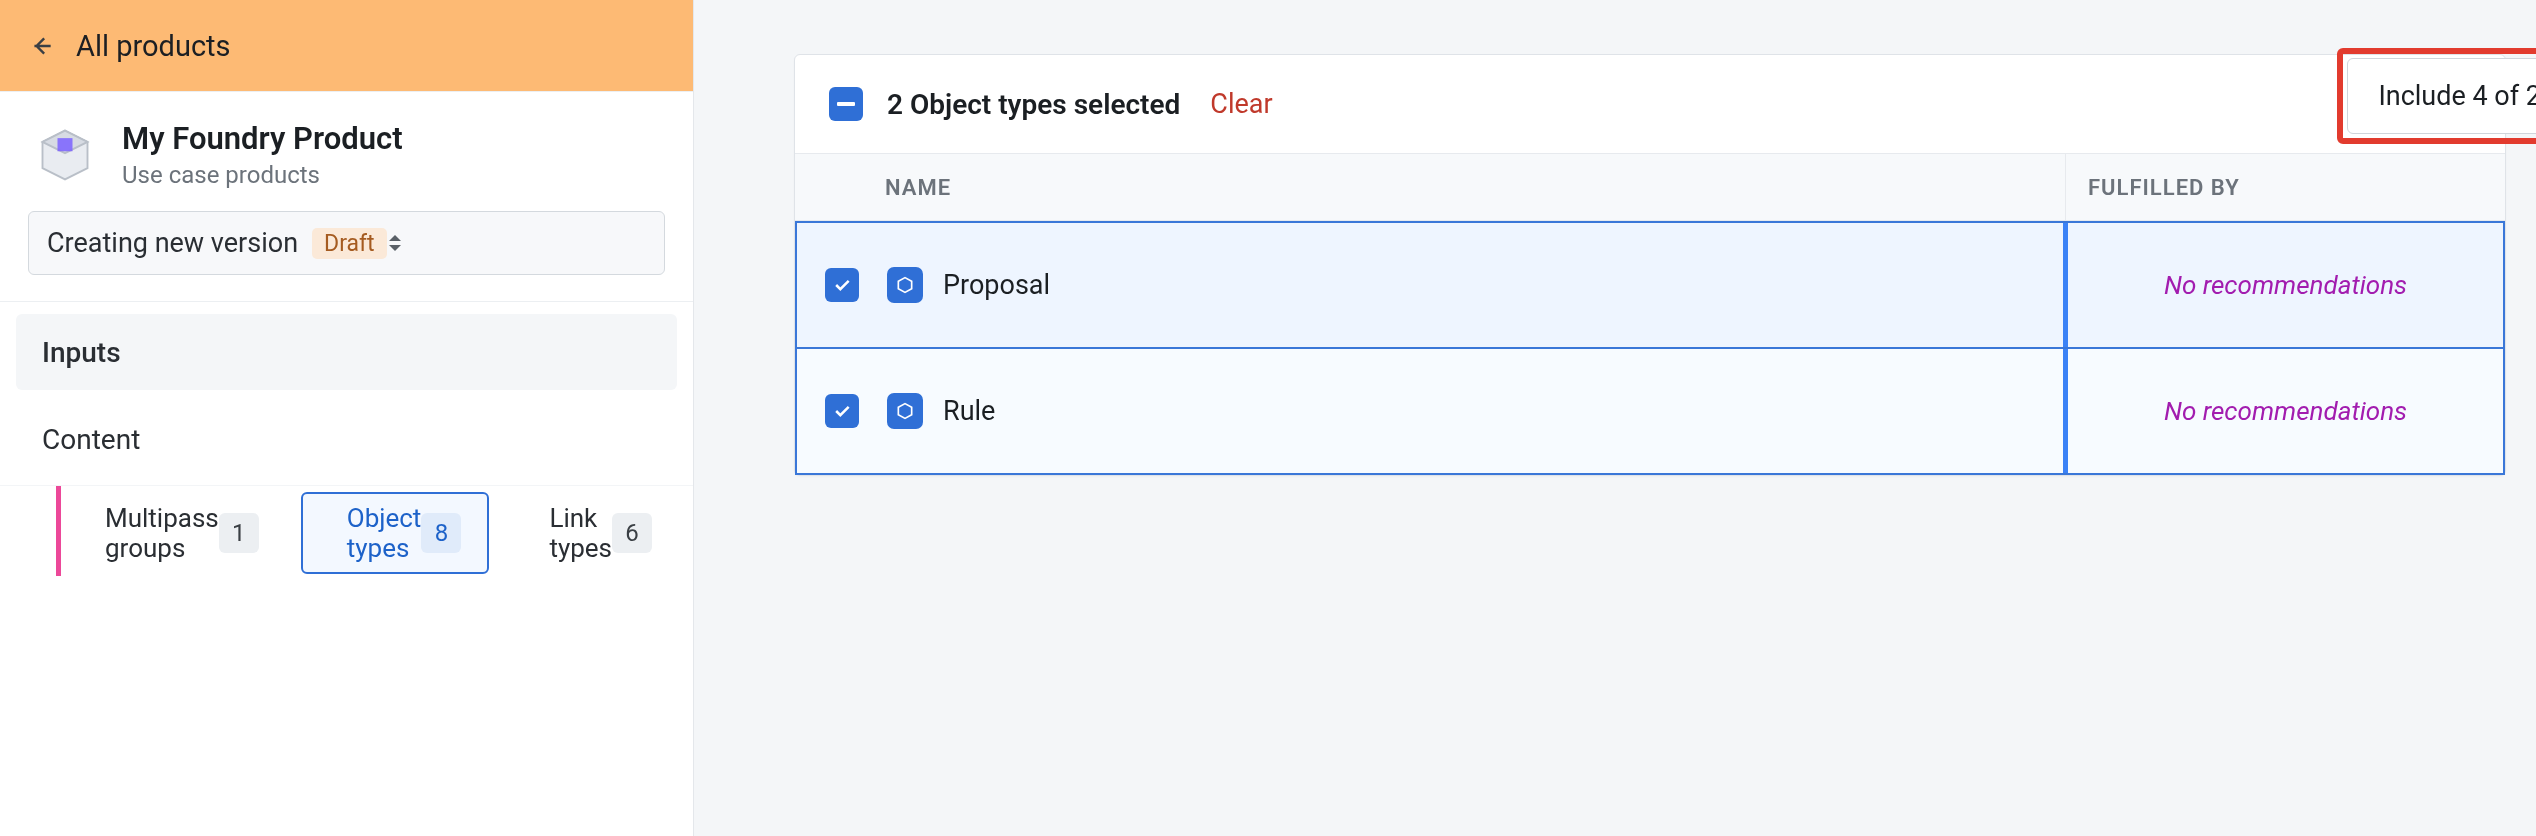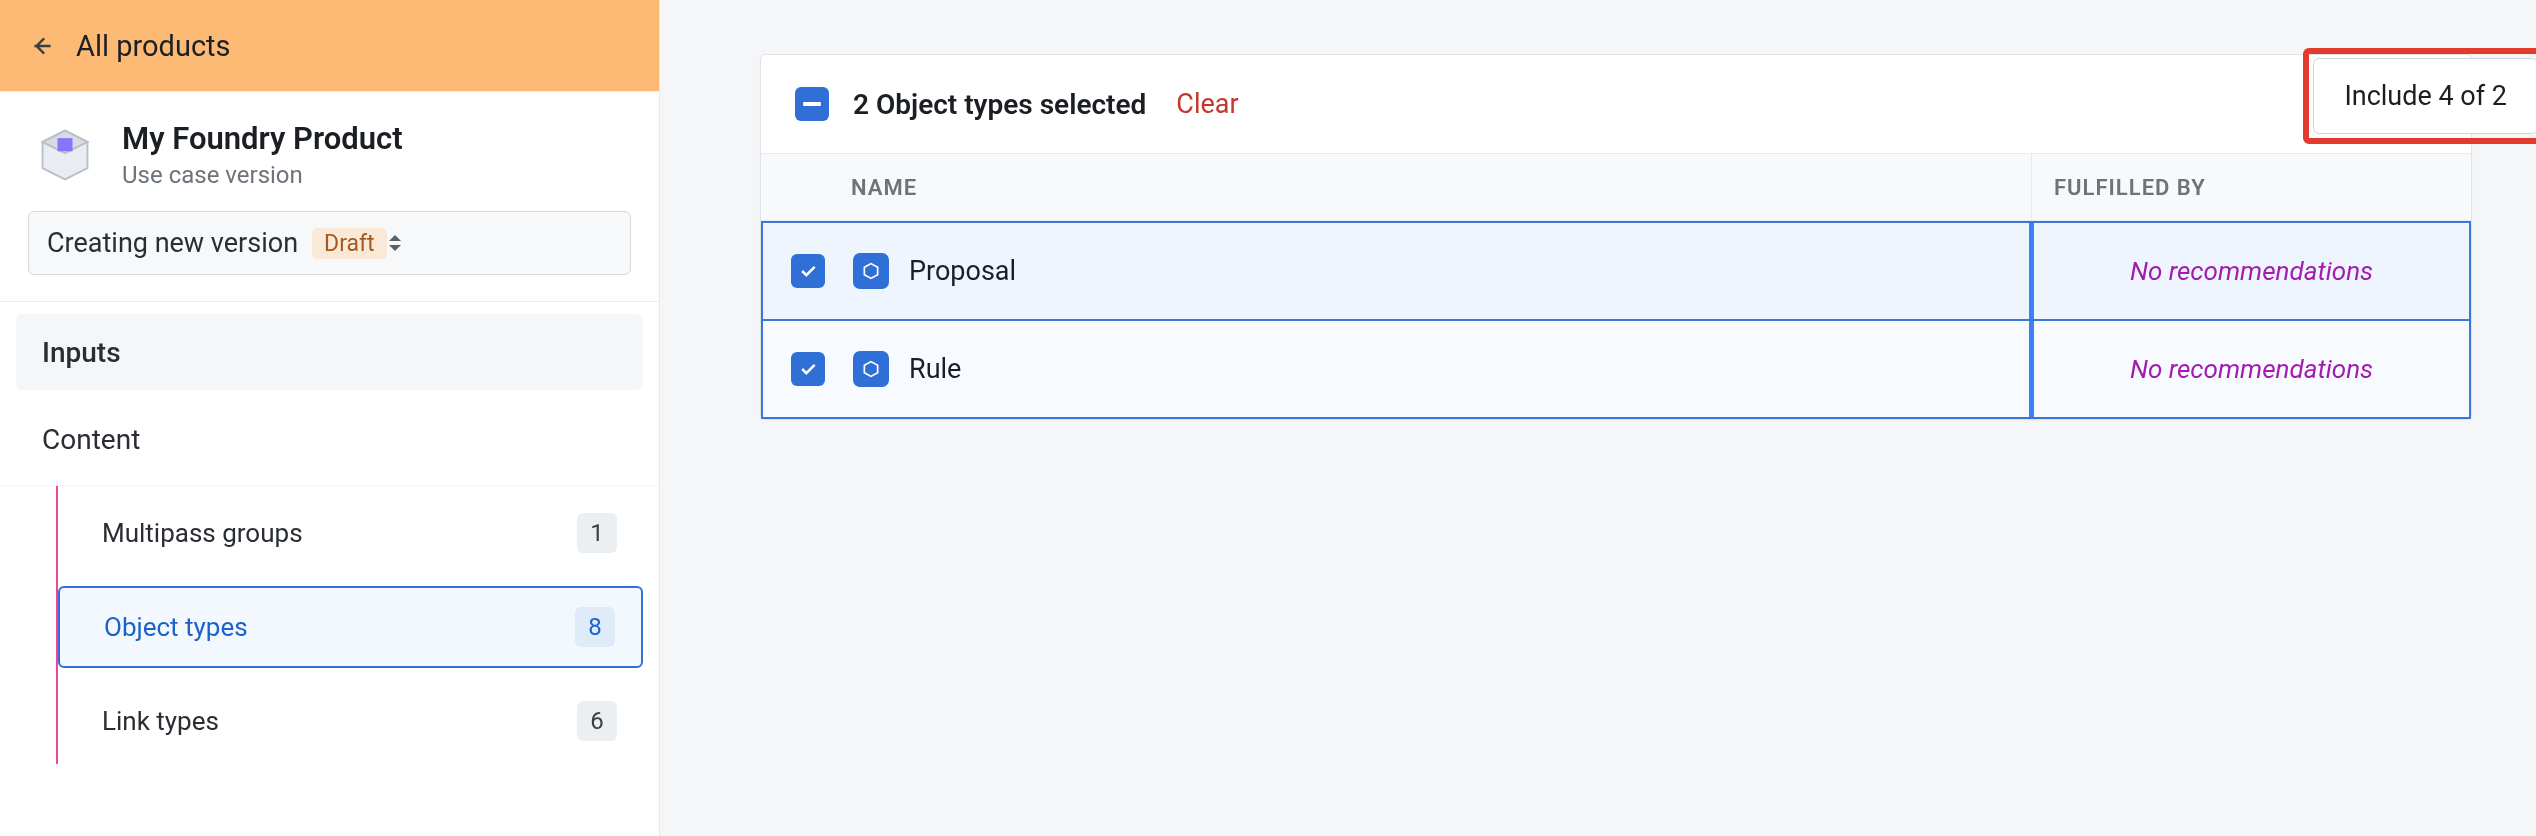--- a/index.html
+++ b/index.html
@@ -59,22 +59,22 @@
 
   .sb-nav { padding-top: 8px; padding-bottom:8px; }
   .sb-nav-item {
     height:92px; display:flex; align-items:center;
     padding:0 42px; font-size:28px; color:#2a2e33;
     border-bottom:1px solid #f3f5f7;
   }
   .sb-nav-item:last-child{border-bottom:none;}
   .sb-nav-item.active { background:#f4f6f8; font-weight:500; border-radius:6px; margin:4px 16px; padding:0 26px; border-bottom:none; height:76px;}
   .sb-subnav {
-    margin-left:56px; border-left:2px solid #ec4899;
-    display:flex; flex-direction:column; gap:8px; padding-top:4px;
+    margin-left:56px; border-left:5px solid #ec4899;
+    display:flex; flex-direction:row; gap:0; padding-top:4px;
   }
   .sb-sub-item {
     height:82px; display:flex; align-items:center; justify-content:space-between;
     padding:0 26px 0 44px; font-size:26px; color:#2a2e33;
     margin:2px 16px 2px 0;
   }
   .sb-sub-item.active {
     border:2px solid #2f6fd6; border-radius:6px;
     color:#1d62c9; background:#f3f8ff;
   }
@@ -138,21 +138,21 @@
     height:68px; display:flex; align-items:center;
     background:#f7f9fb;
     border-top:1px solid #e7eaee; border-bottom:1px solid #e7eaee;
     font-size:22px; letter-spacing:1px; color:#6c737b; font-weight:600;
   }
   .col-check { width:90px; display:flex; justify-content:center; }
   .col-name-h { flex:1; padding-left:0; }
   .col-fulf-h { width:440px; border-left:1px solid #e7eaee; height:100%; display:flex; align-items:center; padding-left:22px; }
 
   .tbl-row {
-    height:100px; display:flex; align-items:center;
+    height:128px; display:flex; align-items:center;
     border:2px solid #3a77d8; border-top-width:2px;
     background:#eef5ff;
   }
   .tbl-row + .tbl-row { margin-top:-2px; }
   .tbl-row .col-check { width:90px; display:flex; justify-content:center; }
   .row-name-cell { flex:1; display:flex; align-items:center; gap:20px; }
   .obj-icon {
     width:36px; height:36px; border-radius:7px;
     background:#2f6fd6; display:flex; align-items:center; justify-content:center;
   }
@@ -181,21 +181,21 @@
   <div class="sb-product">
     <span class="prod-icon-wrap">
       <svg viewBox="0 0 64 64">
         <path d="M32 6 L56 18 L56 46 L32 58 L8 46 L8 18 Z" fill="#e9ecf1" stroke="#b9bfc8" stroke-width="2"></path>
         <path d="M32 6 L56 18 L32 30 L8 18 Z" fill="#d7dbe3" stroke="#b9bfc8" stroke-width="2"></path>
         <path d="M24 14 L40 14 L40 28 L24 28 Z" fill="#7b61ff" opacity="0.85"></path>
       </svg>
     </span>
     <div class="prod-title-block">
       <span class="prod-title">My Foundry Product</span>
-      <span class="prod-sub">Use case version</span>
+      <span class="prod-sub">Use case products</span>
     </div>
   </div>
 
   <div class="version-row">
     <div class="version-select">
       <span class="vs-left">
         <span>Creating new version</span>
         <span class="badge-draft">Draft</span>
       </span>
       <span class="updown">

